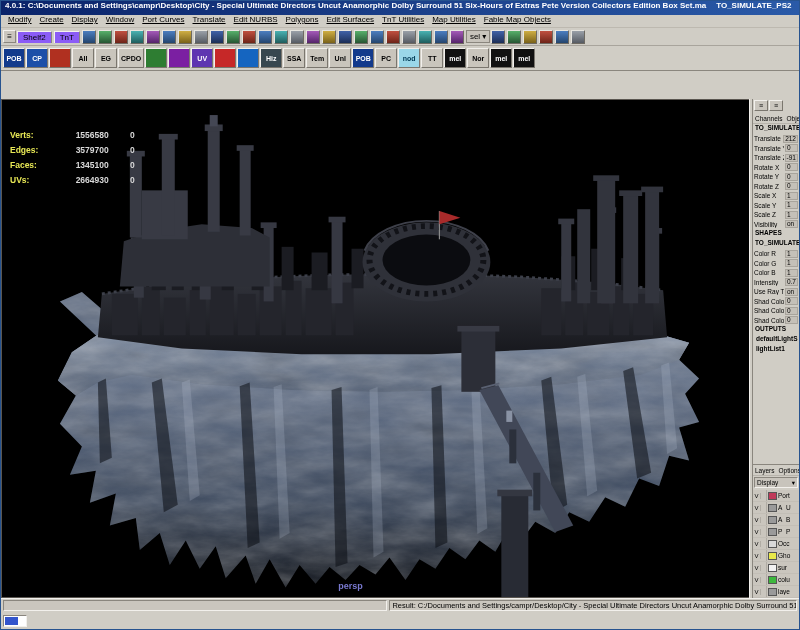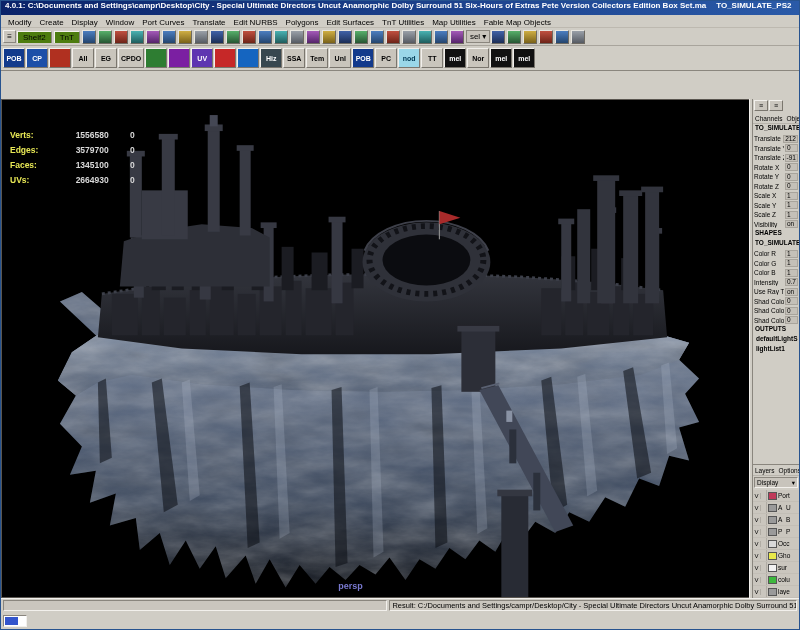--- a/index.html
+++ b/index.html
@@ -5,29 +5,29 @@
   html,body{margin:0;padding:0;background:#444;}
   *{box-sizing:border-box;}
   .app{width:800px;height:630px;display:flex;flex-direction:column;position:relative;overflow:hidden;
        background:#d0cdc5;font-family:"Liberation Sans",sans-serif;border:1px solid #27538f;}
   
   .titlebar{height:14px;flex:none;background:linear-gradient(90deg,#0a2369,#2a5aa8);color:#fff;
             font-size:8px;font-weight:bold;display:flex;padding:0 4px;
             white-space:nowrap;overflow:hidden;}
   .titlebar .suffix{margin-left:10px;}
   
-  .menubar{height:13px;flex:none;display:flex;align-items:flex-end;font-size:8px;padding:0 3px;
-           border-bottom:1px solid #bdb9b0;white-space:nowrap;}
+  .menubar{height:13px;flex:none;display:flex;align-items:flex-start;font-size:8px;padding:0 3px;
+           border-bottom:1px solid #bdb9b0;white-space:nowrap;text-decoration:underline;}
   .menu-item{padding:0 4px;cursor:default;}
   
   .shelftabs{height:18px;flex:none;display:flex;align-items:center;gap:1px;padding:0 2px;
              border-bottom:1px solid #a8a49c;}
   .mini-btn{width:13px;height:13px;border:1px solid;border-color:#f4f2ee #8a867e #8a867e #f4f2ee;
             font-size:8px;line-height:11px;text-align:center;background:#cac6be;}
-  .tab{font-size:8px;padding:1px 5px;background:#4d7c0f;border:1px solid;
+  .tab{font-size:8px;padding:1px 5px;background:#8b5cf6;border:1px solid;
        border-color:#f4f2ee #8a867e #8a867e #f4f2ee;border-bottom:none;margin-right:1px;}
   .si{width:14px;height:14px;display:inline-block;border:1px solid;border-color:#e8e6e0 #6e6a62 #6e6a62 #e8e6e0;
       margin-right:1px;flex:none;}
   .cA{background:linear-gradient(#4c7ec0,#24456e);} .cB{background:linear-gradient(#57b06a,#275633);}
   .cC{background:linear-gradient(#c05040,#6e2418);} .cD{background:linear-gradient(#49b2b2,#1f5d5d);}
   .cE{background:linear-gradient(#a45ab8,#55246a);} .cF{background:linear-gradient(#cfae43,#7a621a);}
   .cG{background:linear-gradient(#9aa0a8,#565b63);} .cH{background:linear-gradient(#4062a8,#1c2e56);}
   .seldrop{font-size:8px;border:1px solid #8a867e;background:#c8c4bc;padding:0 3px;height:13px;
            display:flex;align-items:center;gap:2px;}
   

